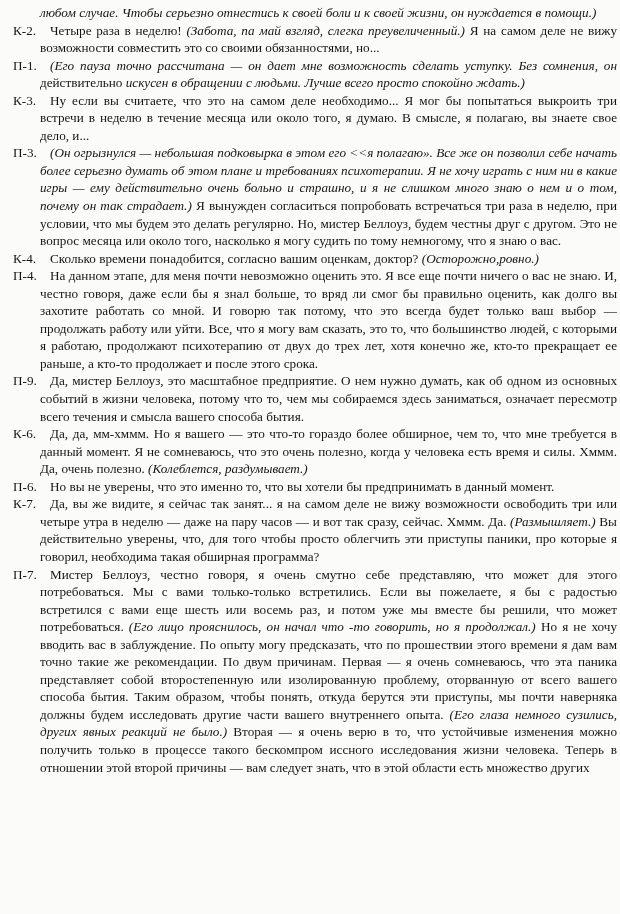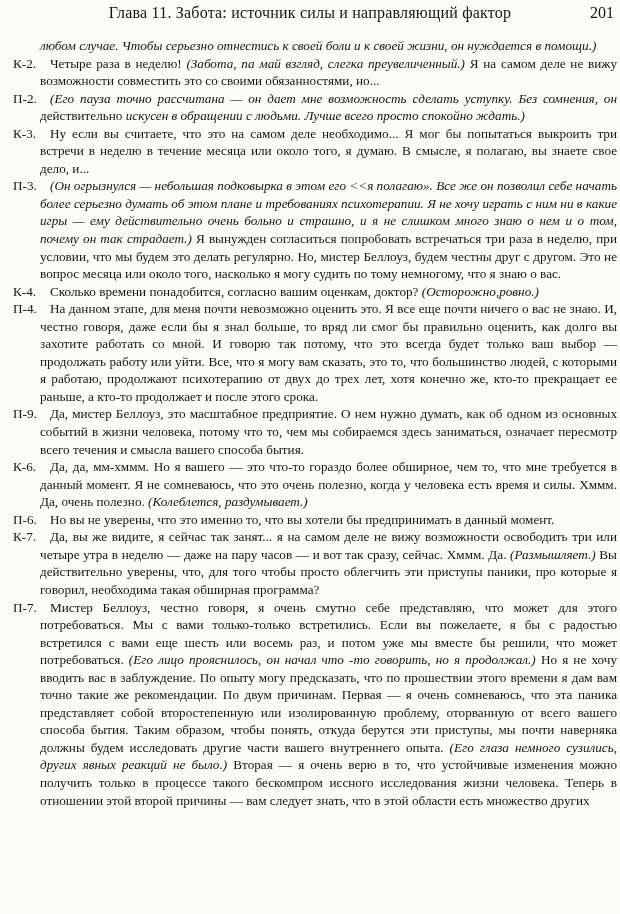--- a/index.html
+++ b/index.html
@@ -53,28 +53,24 @@
     text-indent: 0;
     margin-left: 10px;
   }
   span.i { font-style: italic; }
   span.r { font-style: normal; margin-top: 27px; }
 </style>
 </head>
 <body>
 
 <div class="page">
-  <header class="page-header">
-    <div class="chapter-title">Глава 11. Забота: источник силы и направляющий фактор</div>
-    <div class="page-number">201</div>
-  </header>
   <main class="dialog">
       <p class="entry cont"><span class="i">любом случае. Чтобы серьезно отнестись к своей боли и к своей жизни, он нуждается в помощи.)</span></p>
       <p class="entry"><span class="label">К-2.</span><span class="r">Четыре раза в неделю! </span><span class="i">(Забота, па май взгляд, слегка преувеличенный.) </span><span class="r">Я на самом деле не вижу возможности совместить это со своими обязанностями, но...</span></p>
-      <p class="entry"><span class="label">П-2.</span><span class="i">(Его пауза точно рассчитана — он дает мне возможность сделать уступку. Без сомнения, он </span><span class="r">действительно</span><span class="i"> искусен в обращении с людьми. Лучше всего просто спокойно ждать.)</span></p>
+      <p class="entry"><span class="label">П-1.</span><span class="i">(Его пауза точно рассчитана — он дает мне возможность сделать уступку. Без сомнения, он </span><span class="r">действительно</span><span class="i"> искусен в обращении с людьми. Лучше всего просто спокойно ждать.)</span></p>
       <p class="entry"><span class="label">К-3.</span><span class="r">Ну если вы считаете, что это на самом деле необходимо... Я мог бы попытаться выкроить три встречи в неделю в течение месяца или около того, я думаю. В смысле, я полагаю, вы знаете свое дело, и...</span></p>
       <p class="entry"><span class="label">П-3.</span><span class="i">(Он огрызнулся — небольшая подковырка в этом его &lt;&lt;я полагаю». Все же он позволил себе начать более серьезно думать об этом плане и требованиях психотерапии. Я не хочу играть с ним ни в какие игры — ему действительно очень больно и страшно, и я не слишком много знаю о нем и о том, почему он так страдает.) </span><span class="r">Я вынужден согласиться попробовать встречаться три раза в неделю, при условии, что мы будем это делать регулярно. Но, мистер Беллоуз, будем честны друг с другом. Это не вопрос месяца или около того, насколько я могу судить по тому немногому, что я знаю о вас.</span></p>
       <p class="entry"><span class="label">К-4.</span><span class="r">Сколько времени понадобится, согласно вашим оценкам, доктор? </span><span class="i">(Осторожно,ровно.)</span></p>
       <p class="entry"><span class="label">П-4.</span><span class="r">На данном этапе, для меня почти невозможно оценить это. Я все еще почти ничего о вас не знаю. И, честно говоря, даже если бы я знал больше, то вряд ли смог бы правильно оценить, как долго вы захотите работать со мной. И говорю так потому, что это всегда будет только ваш выбор — продолжать работу или уйти. Все, что я могу вам сказать, это то, что большинство людей, с которыми я работаю, продолжают психотерапию от двух до трех лет, хотя конечно же, кто-то прекращает ее раньше, а кто-то продолжает и после этого срока.</span></p>
       <p class="entry"><span class="label">П-9.</span><span class="r">Да, мистер Беллоуз, это масштабное предприятие. О нем нужно думать, как об одном из основных событий в жизни человека, потому что то, чем мы собираемся здесь заниматься, означает пересмотр всего течения и смысла вашего способа бытия.</span></p>
       <p class="entry"><span class="label">К-6.</span><span class="r">Да, да, мм-хммм. Но я вашего — это что-то гораздо более обширное, чем то, что мне требуется в данный момент. Я не сомневаюсь, что это очень полезно, когда у человека есть время и силы. Хммм. Да, очень полезно. </span><span class="i">(Колеблется, раздумывает.)</span></p>
       <p class="entry"><span class="label">П-6.</span><span class="r">Но вы не уверены, что это именно то, что вы хотели бы предпринимать в данный момент.</span></p>
       <p class="entry"><span class="label">К-7.</span><span class="r">Да, вы же видите, я сейчас так занят... я на самом деле не вижу возможности освободить три или четыре утра в неделю — даже на пару часов — и вот так сразу, сейчас. Хммм. Да. </span><span class="i">(Размышляет.) </span><span class="r">Вы действительно уверены, что, для того чтобы просто облегчить эти приступы паники, про которые я говорил, необходима такая обширная программа?</span></p>
       <p class="entry"><span class="label">П-7.</span><span class="r">Мистер Беллоуз, честно говоря, я очень смутно себе представляю, что может для этого потребоваться. Мы с вами только-только встретились. Если вы пожелаете, я бы с радостью встретился с вами еще шесть или восемь раз, и потом уже мы вместе бы решили, что может потребоваться. </span><span class="i">(Его лицо прояснилось, он начал что -то говорить, но я продолжал.) </span><span class="r">Но я не хочу вводить вас в заблуждение. По опыту могу предсказать, что по прошествии этого времени я дам вам точно такие же рекомендации. По двум причинам. Первая — я очень сомневаюсь, что эта паника представляет собой второстепенную или изолированную проблему, оторванную от всего вашего способа бытия. Таким образом, чтобы понять, откуда берутся эти приступы, мы почти наверняка должны будем исследовать другие части вашего внутреннего опыта. </span><span class="i">(Его глаза немного сузились, других явных реакций не было.) </span><span class="r">Вторая — я очень верю в то, что устойчивые изменения можно получить только в процессе такого бескомпром иссного исследования жизни человека. Теперь в отношении этой второй причины — вам следует знать, что в этой области есть множество других</span></p>
     </main>

